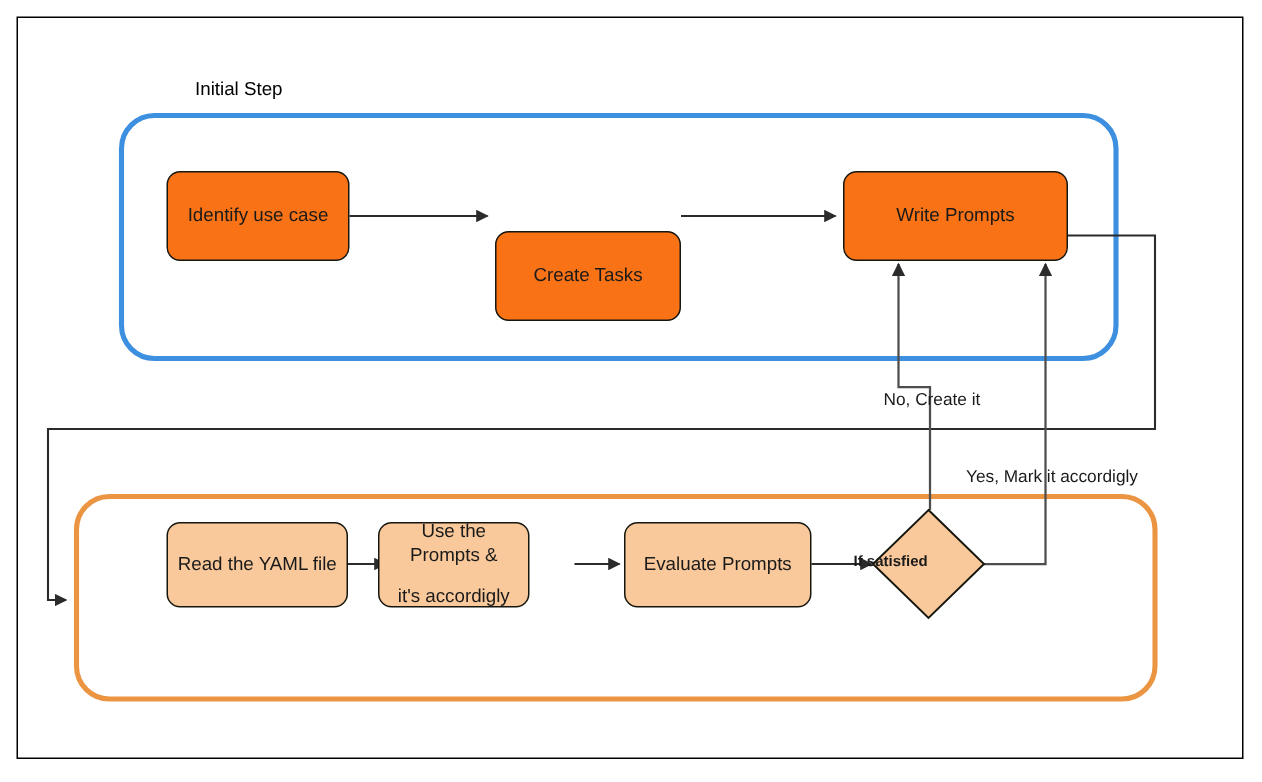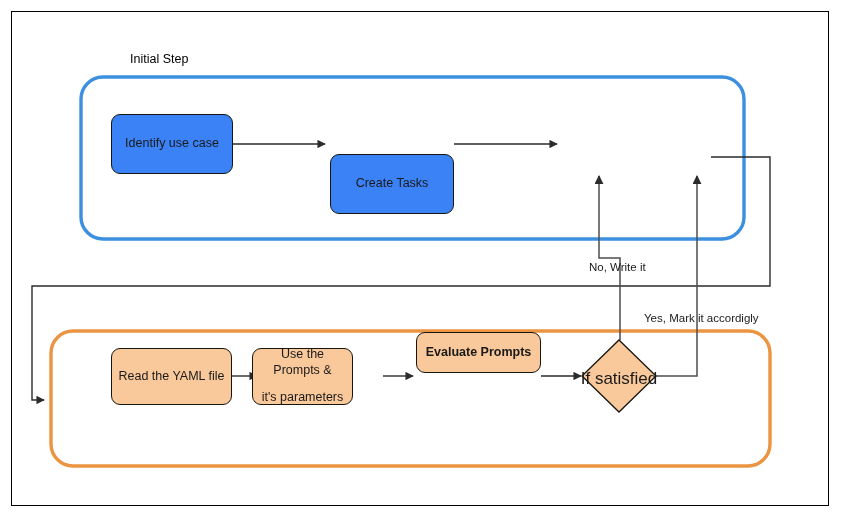--- a/index.html
+++ b/index.html
@@ -38,41 +38,41 @@
     align-items: center;
     justify-content: center;
     text-align: center;
     font-size: 12.5px;
     color: #1a1a1a;
     line-height: 1.25;
     border: 1.3px solid #16160e;
     border-radius: 9px;
     padding: 2px 4px;
   }
-  .node-yellow { background: #3b82f6; }
+  .node-yellow { background: #f97316; }
   .node-orange { background: #fac99b; }
   .group-title {
     position: absolute;
     font-size: 12.5px;
     font-weight: normal;
     color: #000000;
     white-space: nowrap;
   }
   .edge-label {
     position: absolute;
     font-size: 11.5px;
     color: #1a1a1a;
     white-space: nowrap;
   }
   .diamond-label {
     position: absolute;
-    font-size: 17px;
+    font-size: 10px;
     color: #1a1a1a;
     white-space: nowrap;
-    text-align: center;
+    font-weight: bold;
   }
 </style>
 </head>
 <body>
 
 <div id="canvas">
 
   <div id="outer-frame"></div>
 
   <svg id="svg-layer" viewBox="0 0 841 521" xmlns="http://www.w3.org/2000/svg">
@@ -105,29 +105,30 @@
     <polygon points="619,340 656,376 619,412 582,376" fill="#fac99b" stroke="#16160e" stroke-width="1.3"></polygon>
   </svg>
 
   <div class="group-title" style="left:130px; top:52px;">Initial Step</div>
 
 
   <div class="node node-yellow" style="left:111px; top:114px; width:122px; height:60px;">Identify use case</div>
 
   <div class="node node-yellow" style="left:330px; top:114px; width:124px; height:60px;margin-top:40px;">Create Tasks</div>
 
+  <div class="node node-yellow" style="left:562px; top:114px; width:150px; height:60px;">Write Prompts</div>
 
   <div class="node node-orange" style="left:111px; top:348px; width:121px; height:57px;">Read the YAML file</div>
 
   <div class="node node-orange" style="left:252px; top:348px; width:101px; height:57px; flex-direction:column;gap:12px;">
     <span>Use the Prompts &amp;</span>
-    <span>it's parameters</span>
+    <span>it's accordigly</span>
   </div>
 
-  <div class="node node-orange" style="left:416px; top:332px; width:125px; height:41px;font-weight:bold;">Evaluate Prompts</div>
+  <div class="node node-orange" style="left:416px; top:348px; width:125px; height:57px;">Evaluate Prompts</div>
 
   <div class="diamond-label" style="left:569px; top:369px; width:100px;">If satisfied</div>
 
-  <div class="edge-label" style="left:589px; top:261px;">No, Write it</div>
+  <div class="edge-label" style="left:589px; top:261px;">No, Create it</div>
 
   <div class="edge-label" style="left:644px; top:312px;text-align:center;">Yes, Mark it accordigly</div>
 
 </div>
 
 </body></html>

